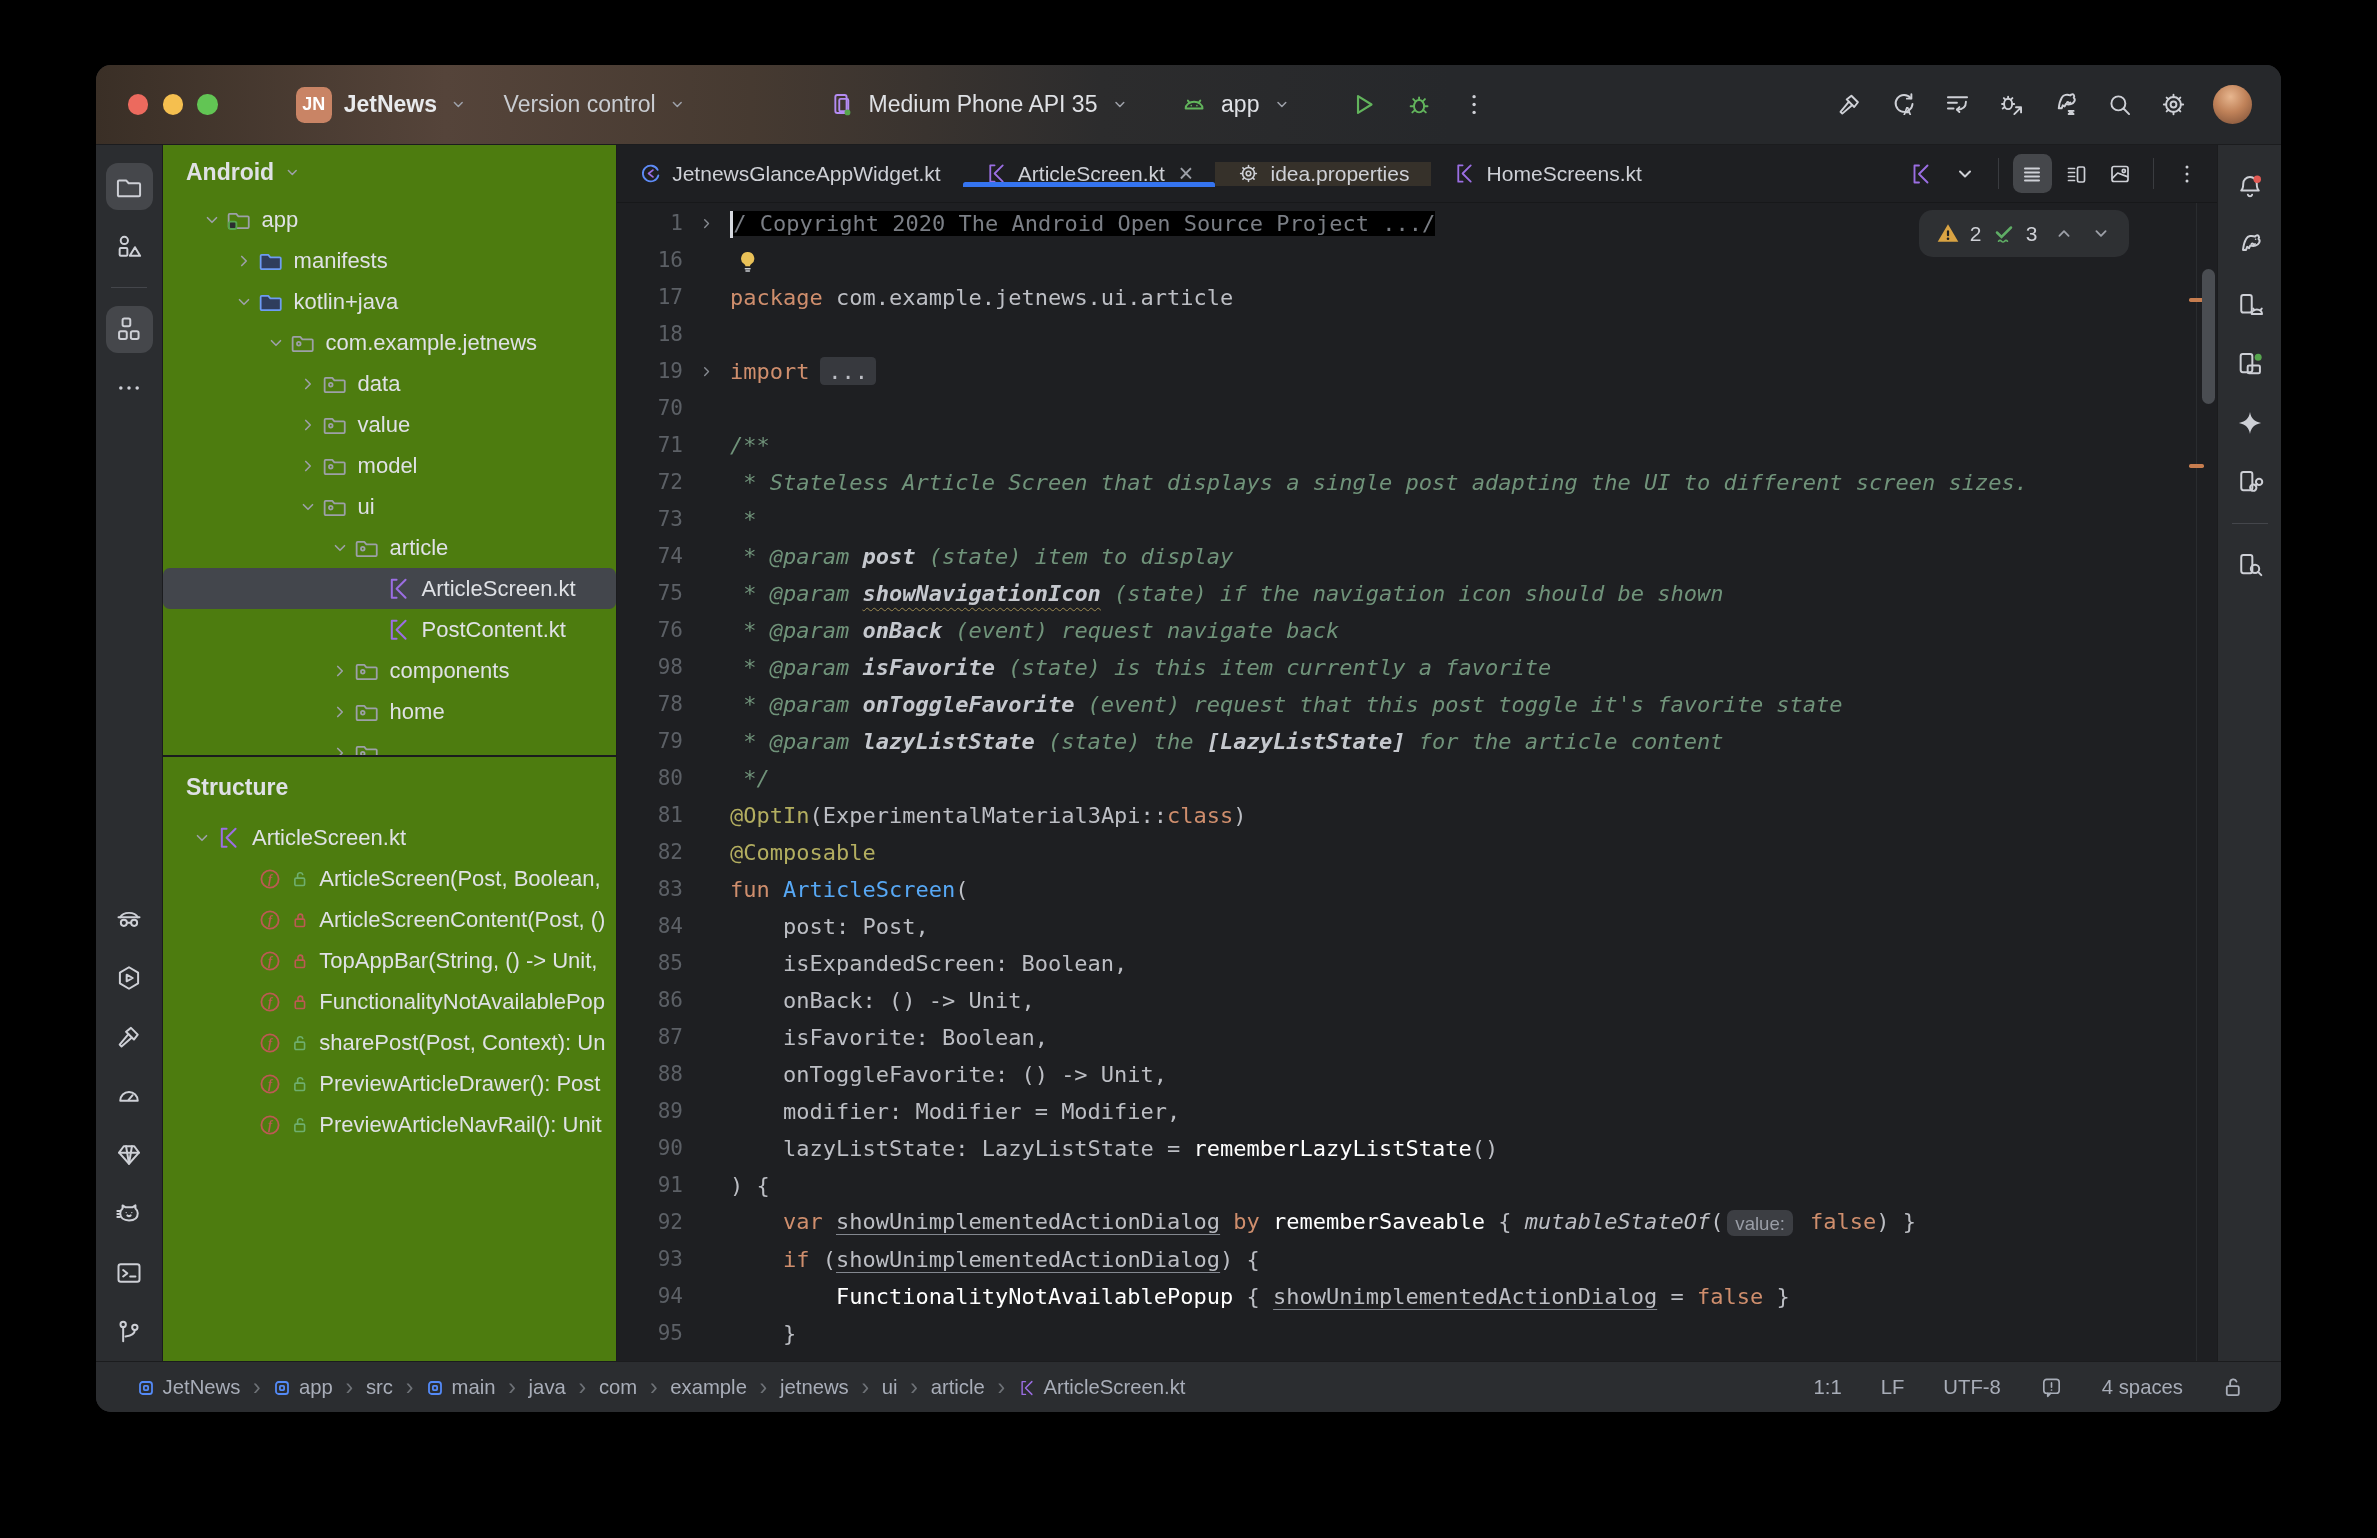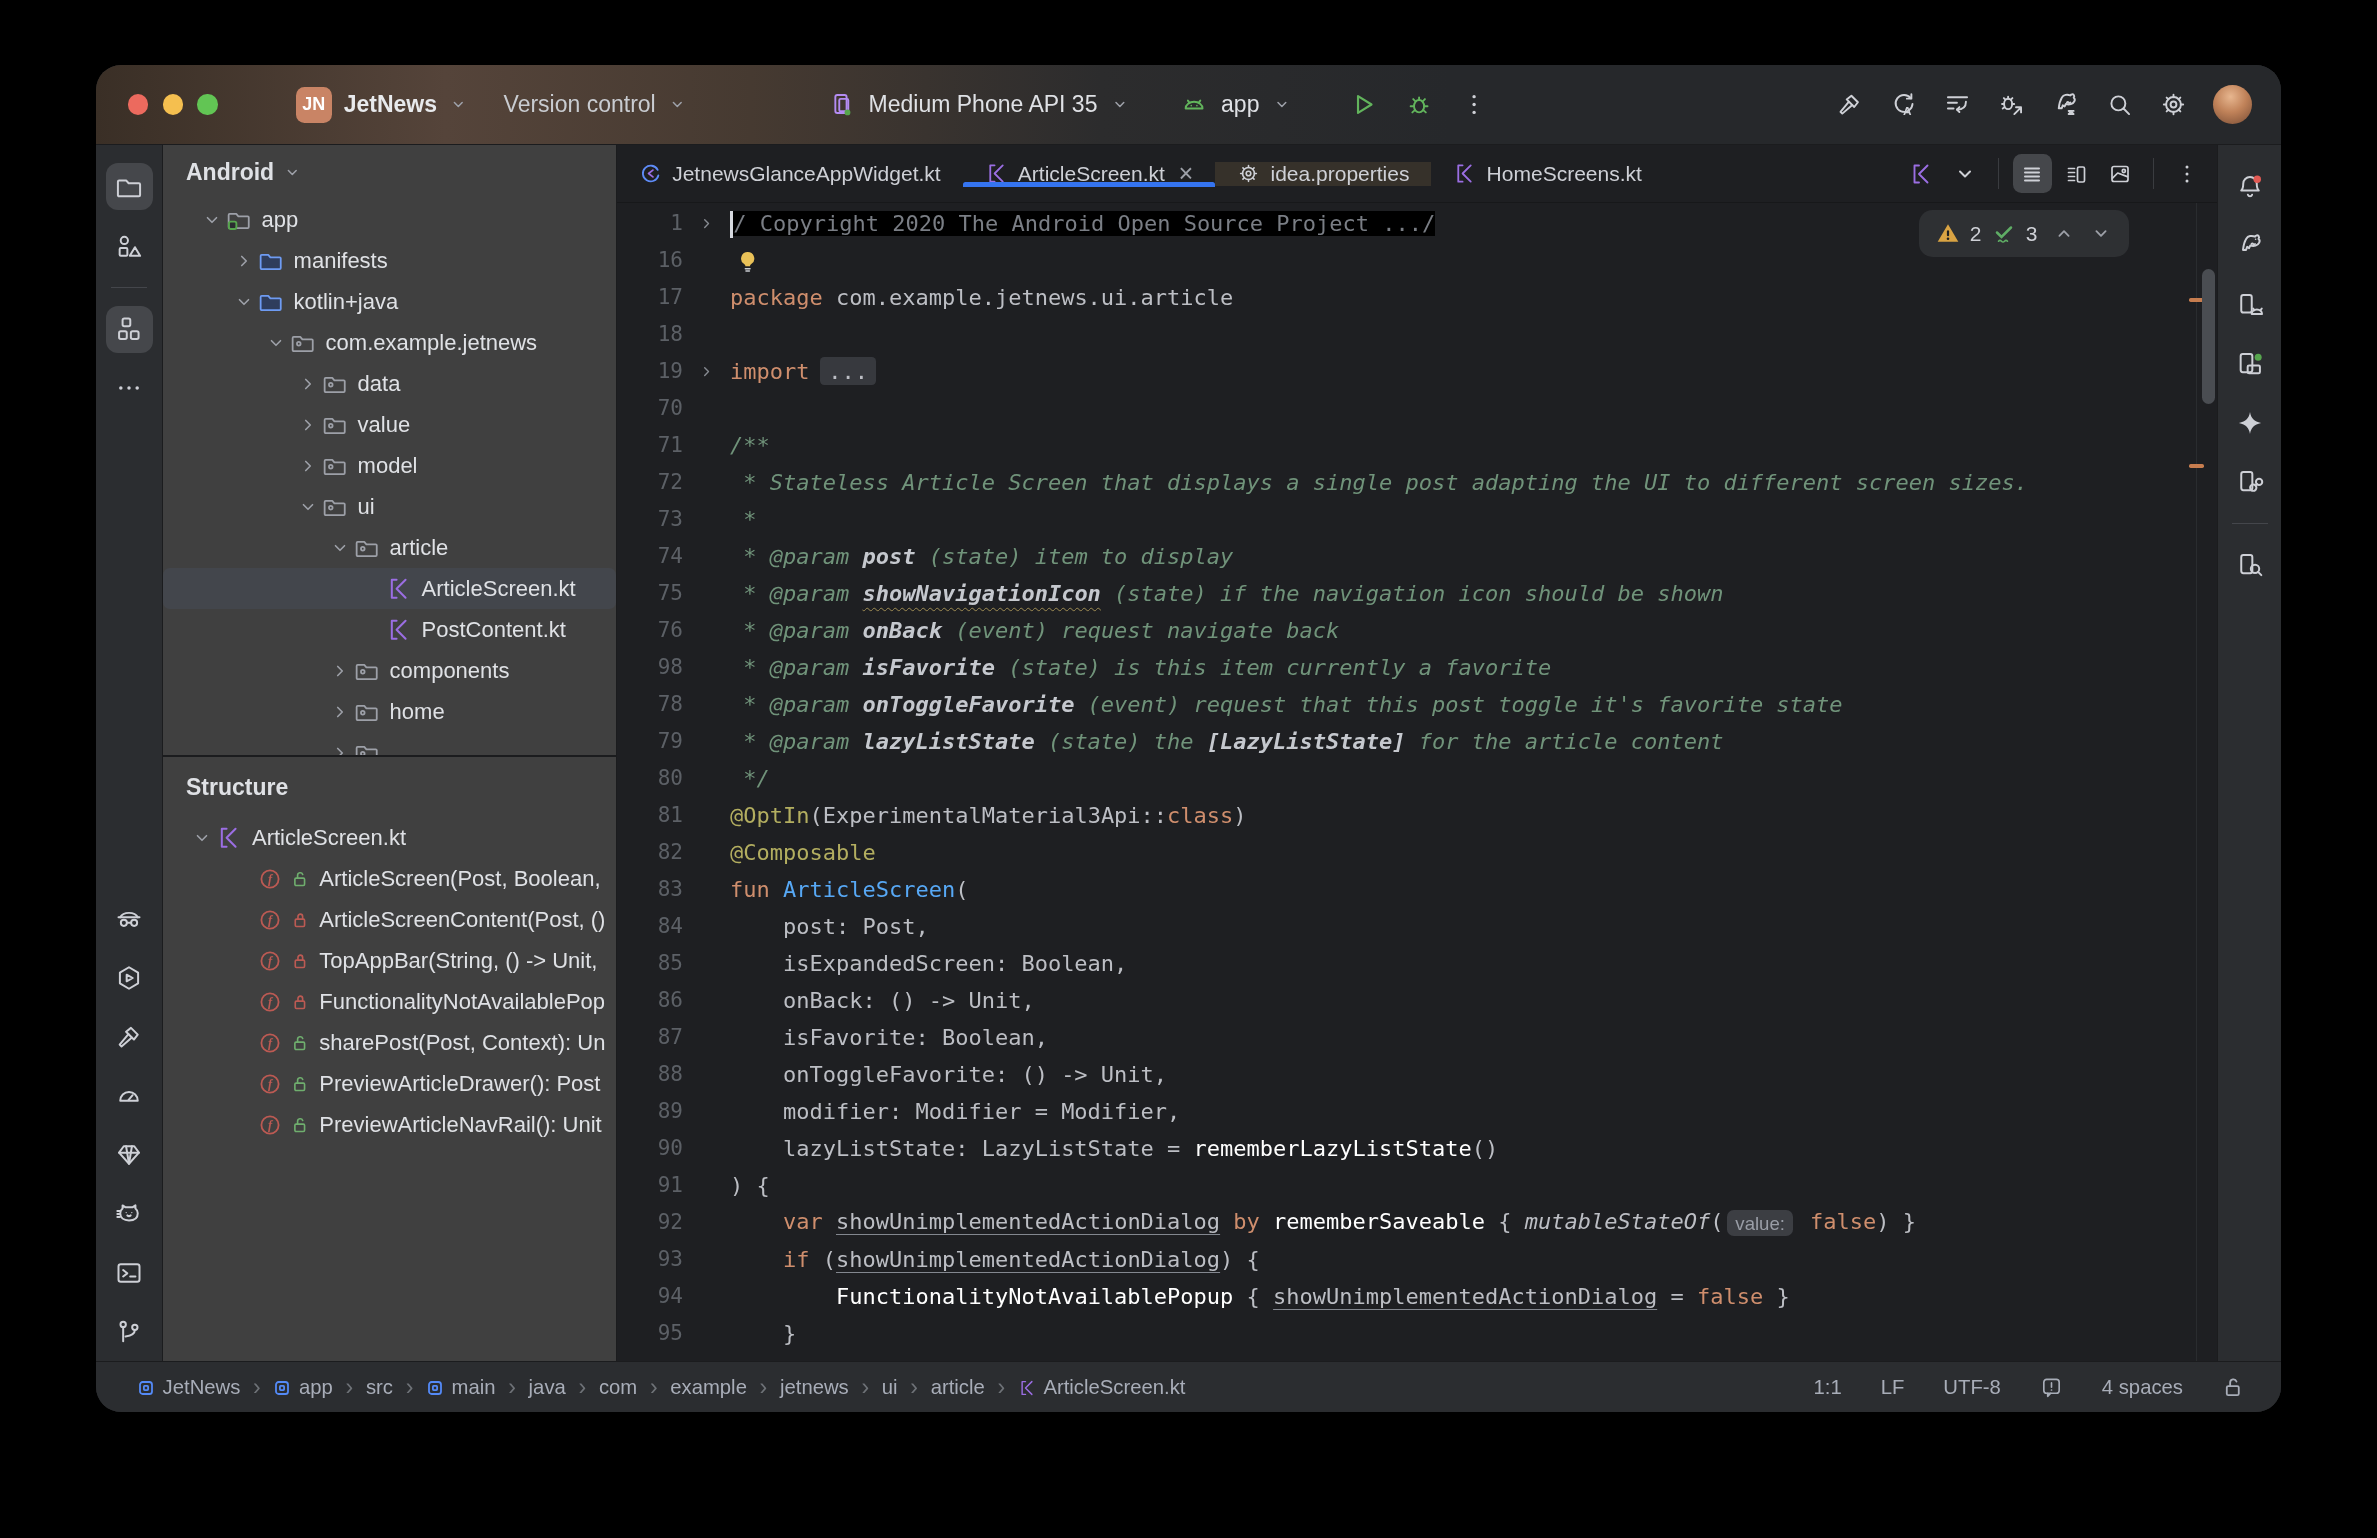--- a/index.html
+++ b/index.html
@@ -1,21 +1,21 @@
 <!DOCTYPE html>
 <html style="font-size:13.5px"><head>
 <meta charset="utf-8">
 <style>
   * { margin:0; padding:0; box-sizing:border-box; }
   html,body { width:2377px; height:1538px; background:#000; overflow:hidden;
               font-family:"Liberation Sans",sans-serif; }
   svg { display:block; }
 
   .window { position:absolute; left:96px; top:65px; width:2185px; height:1347px;
-    border-radius:25px; overflow:hidden; background:#2b2d30; color:#DFE1E5;
+    border-radius:15px; overflow:hidden; background:#2b2d30; color:#DFE1E5;
     box-shadow:0 34px 102px rgba(0,0,0,.7); }
 
   
   .titlebar { height:80px; display:flex; align-items:center; position:relative;
     background:linear-gradient(90deg,#3a2f26 0%,#55443a 16%,#463a31 30%,#2c2c2d 46%,#26282b 62%,#26282b 100%);
     border-bottom:0.8px solid #1b1c1e; }
   .lights { display:flex; gap:14.4px; padding-left:32px; }
   .light { width:20.3px; height:20.3px; border-radius:50%; }
   .light.r{background:#EC6A5E}.light.y{background:#F5BF4F}.light.g{background:#62C554}
   .tb-left { display:flex; align-items:center; margin-left:78px; gap:12px; }
@@ -44,21 +44,21 @@
   .stripe.left { width:67px; border-right:0.8px solid #1b1c1e; }
   .stripe.right { width:64px; border-left:0.8px solid #1b1c1e; }
   .stripe-btn { width:47px; height:47px; border-radius:12px; display:flex; align-items:center;
     justify-content:center; color:#CED0D6; margin:6px 0; cursor:pointer; }
   .stripe-btn svg { width:28px; height:28px; }
   .stripe-btn.active { background:#45474B; }
   .stripe-div { width:36px; height:0.8px; background:#44464B; margin:12px 0; }
   .stripe-spacer { flex:1; }
 
   
-  .project-panel { width:454px; background:#404040; border-right:0.8px solid #1b1c1e;
+  .project-panel { width:454px; background:#4d7c0f; border-right:0.8px solid #1b1c1e;
     display:flex; flex-direction:column; font-size:22px; }
   .panel-upper { height:610px; overflow:hidden; }
   .panel-header { height:54px; display:flex; align-items:center; padding-left:23px;
     font-weight:700; font-size:23px; gap:8.5px; }
   .trow { height:41px; display:flex; align-items:center; cursor:pointer; }
   .trow.selected { background:#43464C; border-radius:6.8px; }
   .tw { width:28px; flex:none; display:flex; justify-content:center; color:#9DA0A8; }
   .tw svg { width:18px; height:18px; }
   .tw.open svg { transform:rotate(90deg); }
   .ticon { width:25.4px; height:25.4px; flex:none; margin-right:10.2px; }

